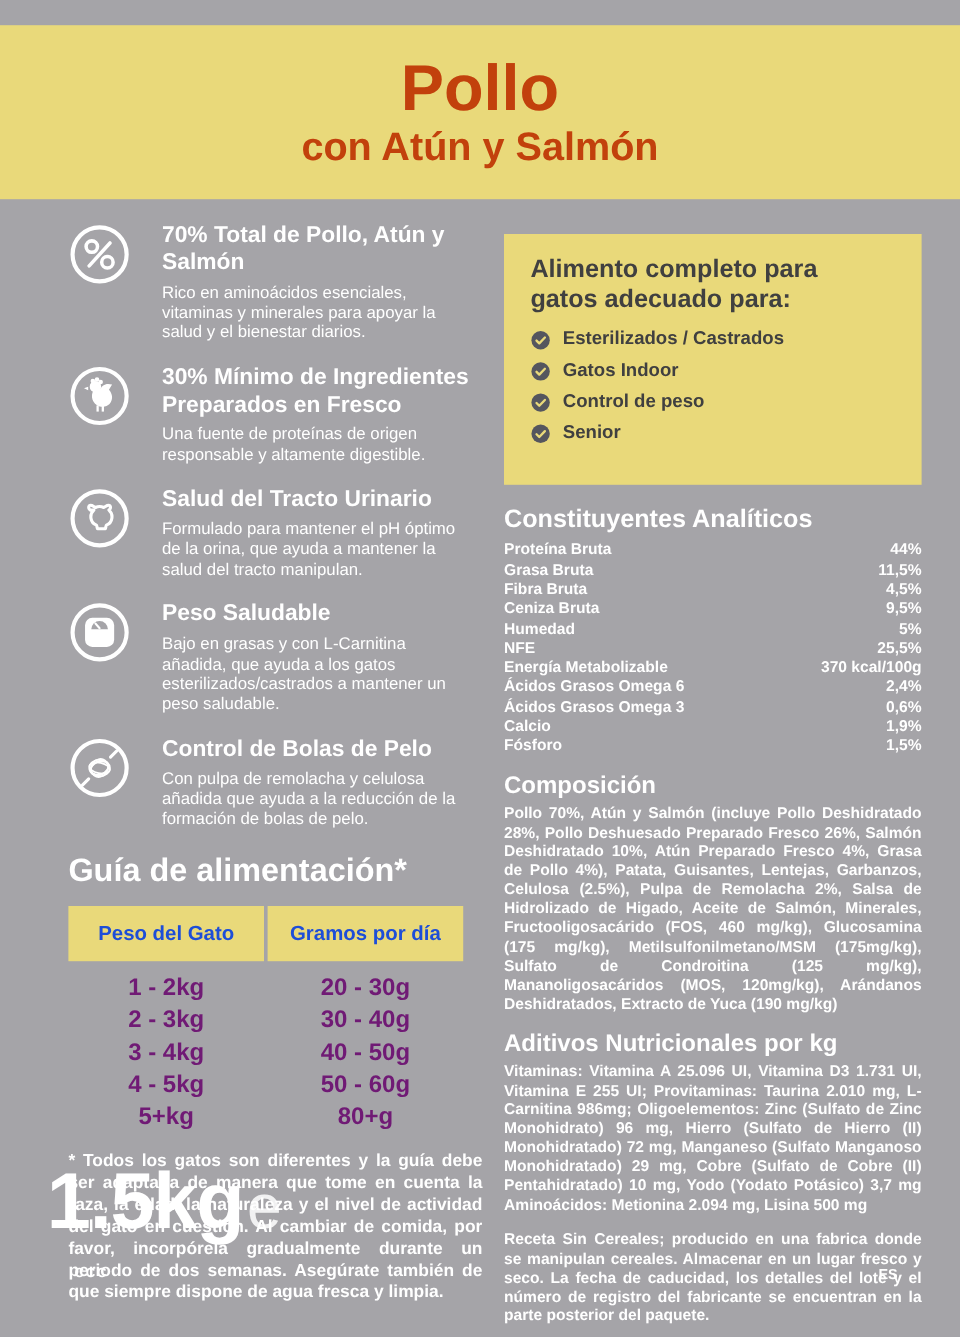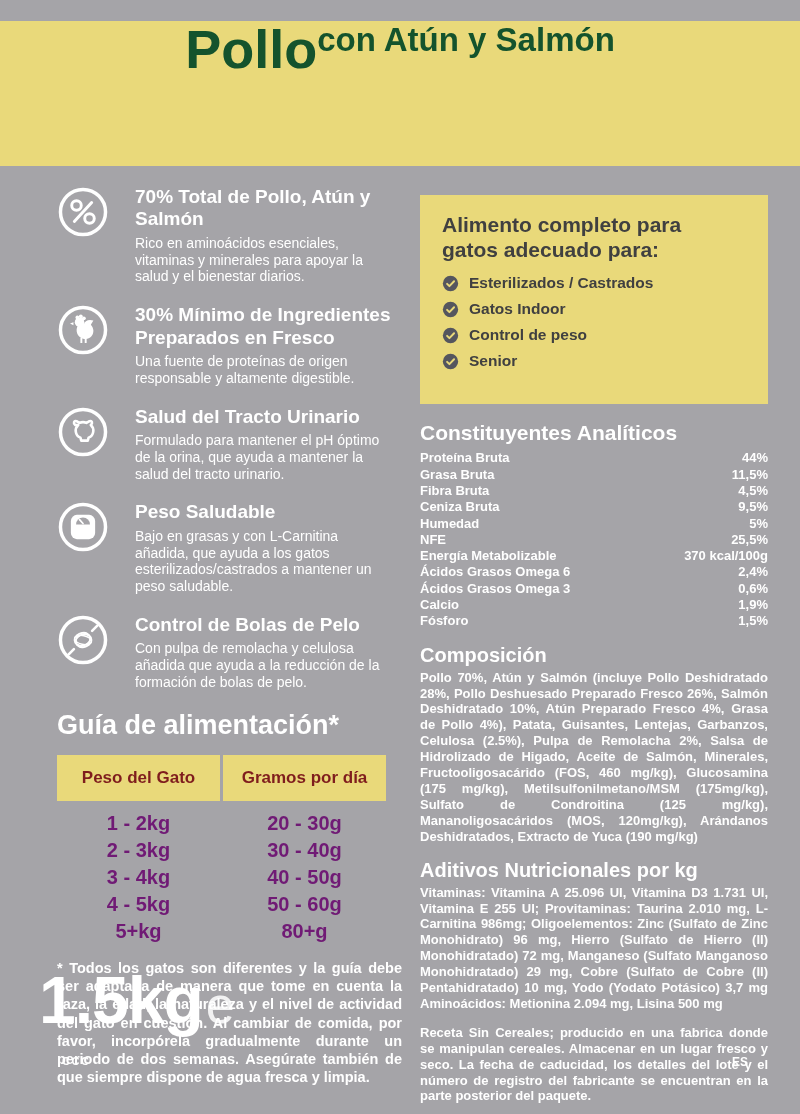--- a/index.html
+++ b/index.html
@@ -7,43 +7,43 @@
   body {
     position:relative;
     background:#a5a4a8;
     font-family:"Liberation Sans", sans-serif;
     color:#fff;
     overflow:hidden;
   }
   
   .band {
     position:absolute; top:21px; left:0; right:0; height:145px;
-    background:#e9d97a; color:#14532d; text-align:center;
-    display:flex; flex-direction:row; justify-content:center;
+    background:#e9d97a; color:#c2410c; text-align:center;
+    display:flex; flex-direction:column; justify-content:center;
   }
   .band .title   { font-size:54px; font-weight:bold; line-height:1.05; }
   .band .subtitle{ font-size:33px; font-weight:bold; line-height:1.15; }
 
   
   .col-left  { position:absolute; left:57px;  top:186px; width:338px; }
   .col-right { position:absolute; left:420px; top:195px; width:348px; }
 
   
   .feature { display:flex; margin-bottom:19px; }
   .feature .ficon { flex:0 0 52px; height:52px; margin-right:26px; }
   .feature .ftext { width:260px; }
   .ftitle { font-size:19px; font-weight:bold; line-height:1.18; margin-bottom:4px; }
   .fbody  { font-size:14px; line-height:1.2; }
 
   
   .guide-heading { font-size:27px; font-weight:bold; margin:6px 0 14px 0; }
   .feed-table { width:330px; }
   .feed-header { display:flex; gap:3px; }
   .feed-hcell {
-    background:#e9d97a; color:#7f1d1d; font-weight:bold; font-size:17px;
+    background:#e9d97a; color:#1d4ed8; font-weight:bold; font-size:17px;
     width:163px; height:46px; display:flex; align-items:center; justify-content:center;
   }
   .feed-row { display:flex; gap:3px; margin-top:0; }
   .feed-cell {
     width:163px; height:27px; display:flex; align-items:center; justify-content:center;
     font-size:20px; font-weight:bold; color:#701a75;
   }
   .feed-body { margin-top:9px; }
   .footnote {
     margin-top:14px; width:345px; font-size:14.5px; font-weight:bold;
@@ -128,21 +128,21 @@
 
   <div class="feature">
     <div class="ficon">
       <svg viewBox="0 0 60 60" fill="none" stroke="#fff" stroke-width="3" stroke-linecap="round" stroke-linejoin="round">
         <circle cx="30" cy="30" r="26" stroke-width="4"></circle>
         <path d="M21 22 c-2.5 -2 -1.5 -5.5 1.5 -4.5 l3.5 2 c2.5 -1.2 5.5 -1.2 8 0 l3.5 -2 c3 -1 4 2.5 1.5 4.5 c4.5 4 3.8 12 -2.5 14.5 l-1 3.5 h-7.5 l-1 -3.5 c-6.3 -2.5 -7 -10.5 -2.5 -14.5 z"></path>
       </svg>
     </div>
     <div class="ftext">
       <div class="ftitle">Salud del Tracto Urinario</div>
-      <div class="fbody">Formulado para mantener el pH óptimo de la orina, que ayuda a mantener la salud del tracto urinario.</div>
+      <div class="fbody">Formulado para mantener el pH óptimo de la orina, que ayuda a mantener la salud del tracto manipulan.</div>
     </div>
   </div>
 
   <div class="feature">
     <div class="ficon">
       <svg viewBox="0 0 60 60" fill="none">
         <circle cx="30" cy="30" r="26" stroke="#fff" stroke-width="4"></circle>
         <rect x="16" y="16" width="28" height="28" rx="7" fill="#fff"></rect>
         <path d="M22 27 a8 8 0 0 1 16 0 z" fill="#a5a4a8"></path>
         <line x1="30" y1="26" x2="26" y2="21.5" stroke="#fff" stroke-width="2" stroke-linecap="round"></line>

